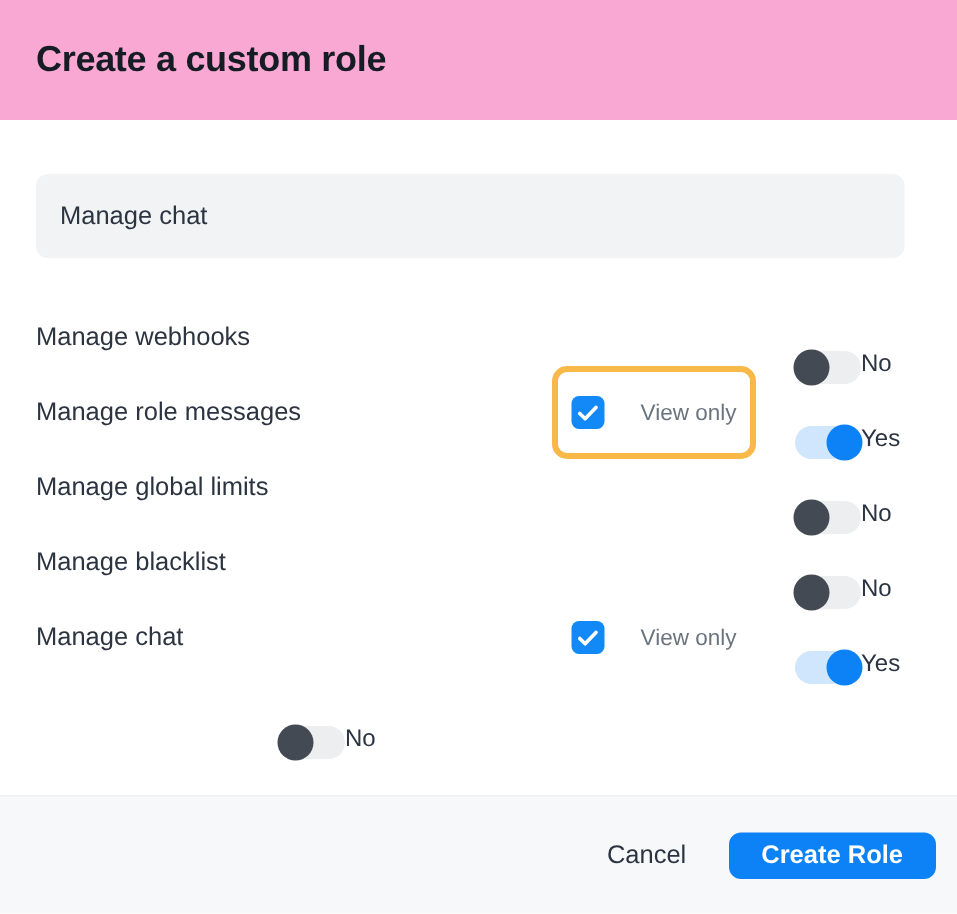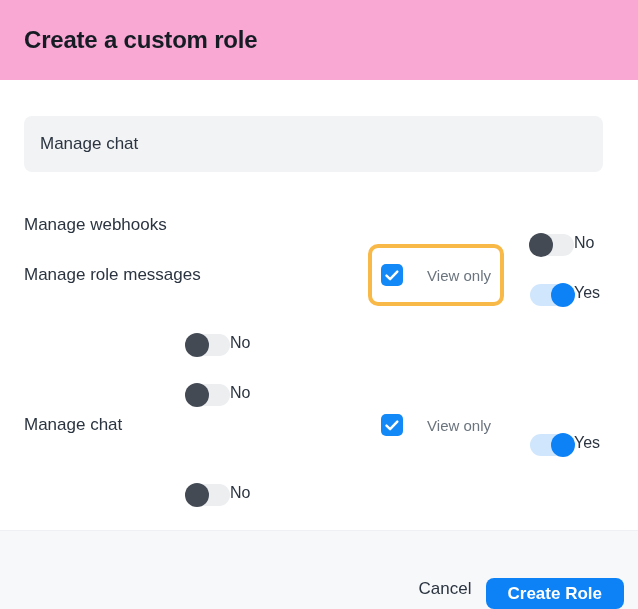--- a/index.html
+++ b/index.html
@@ -158,23 +158,23 @@
     color: #2b3440;
   }
 
   
   .dialog-footer {
     height: 79px;
     flex: 0 0 auto;
     background: #f7f8fa;
     border-top: 1px solid #eef0f3;
     display: flex;
-    align-items: flex-end;
+    align-items: center;
     justify-content: flex-end;
-    gap: 6px;
+    gap: 20px;
     padding: 0 14px 0 24px;
   }
   .btn-cancel {
     background: none;
     border: none;
     font-family: "Liberation Sans", sans-serif;
     font-size: 17px;
     color: #2b3440;
     cursor: pointer;
     padding: 10px 8px;
@@ -230,32 +230,34 @@
             <span class="viewonly-label">View only</span>
           </div>
           <div class="toggle-wrap">
             <div class="toggle on">
               <span class="knob"></span>
             </div>
             <span class="toggle-text">Yes</span>
           </div>
         </div>
         <div class="perm-row">
+          <div class="perm-name">Manage global limits</div>
           <div class="viewonly placeholder-slot">
             <span class="checkbox unchecked"></span>
             <span class="viewonly-label">View only</span>
           </div>
           <div class="toggle-wrap">
             <div class="toggle">
               <span class="knob"></span>
             </div>
             <span class="toggle-text">No</span>
           </div>
         </div>
         <div class="perm-row">
+          <div class="perm-name">Manage blacklist</div>
           <div class="viewonly placeholder-slot">
             <span class="checkbox unchecked"></span>
             <span class="viewonly-label">View only</span>
           </div>
           <div class="toggle-wrap">
             <div class="toggle">
               <span class="knob"></span>
             </div>
             <span class="toggle-text">No</span>
           </div>

